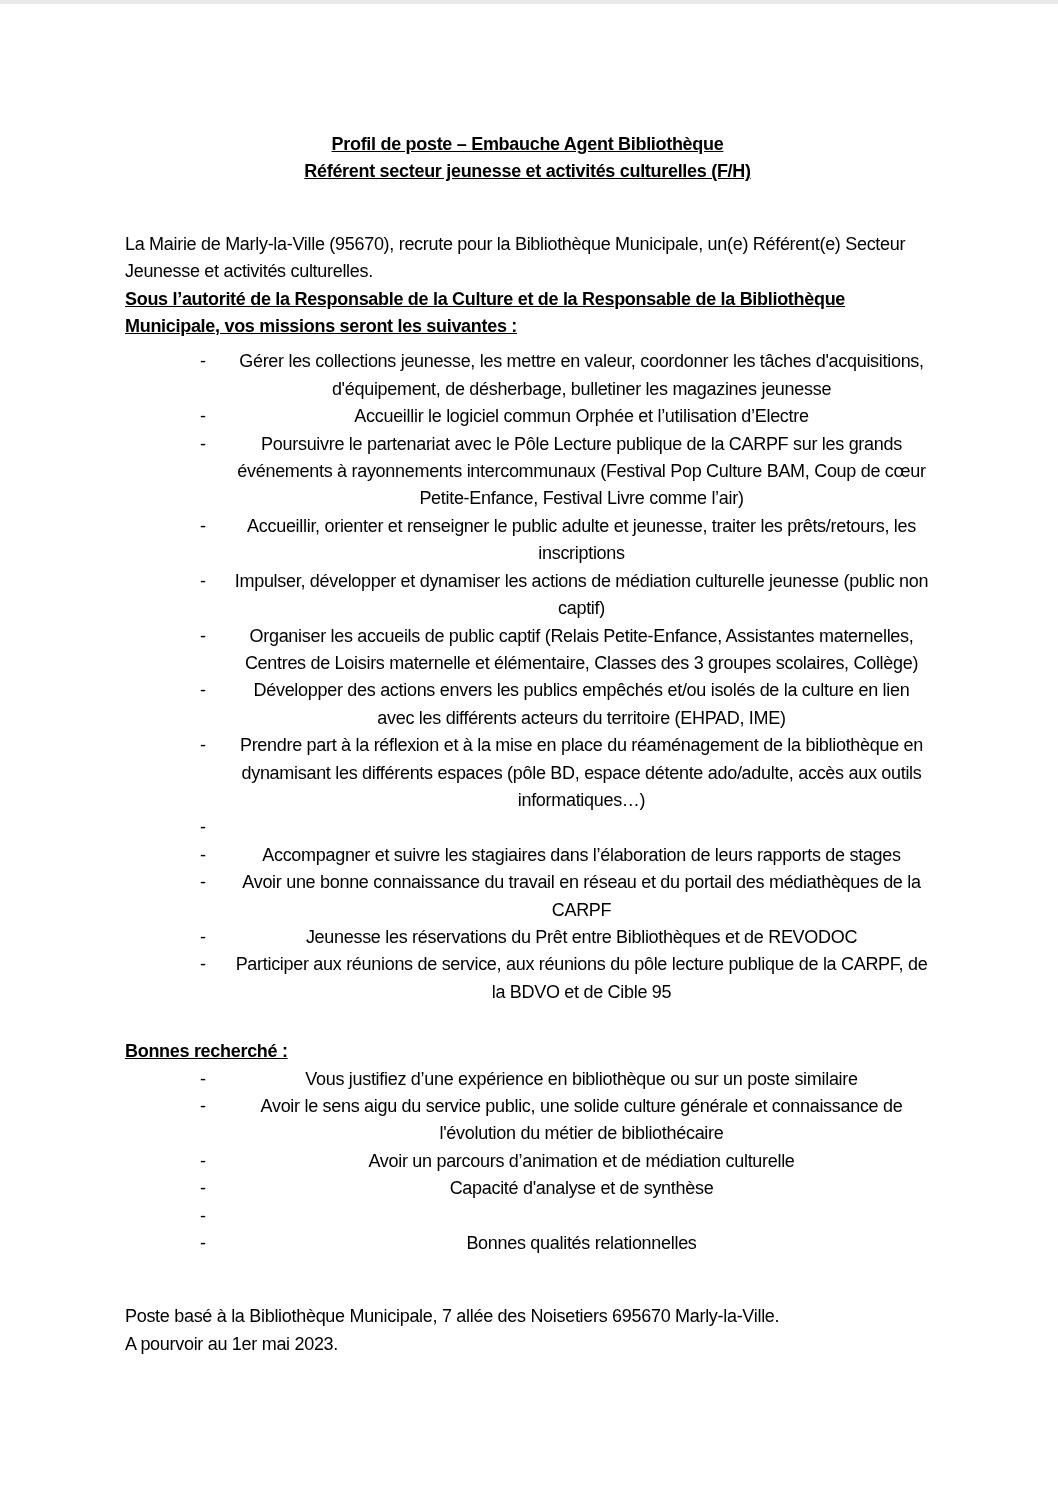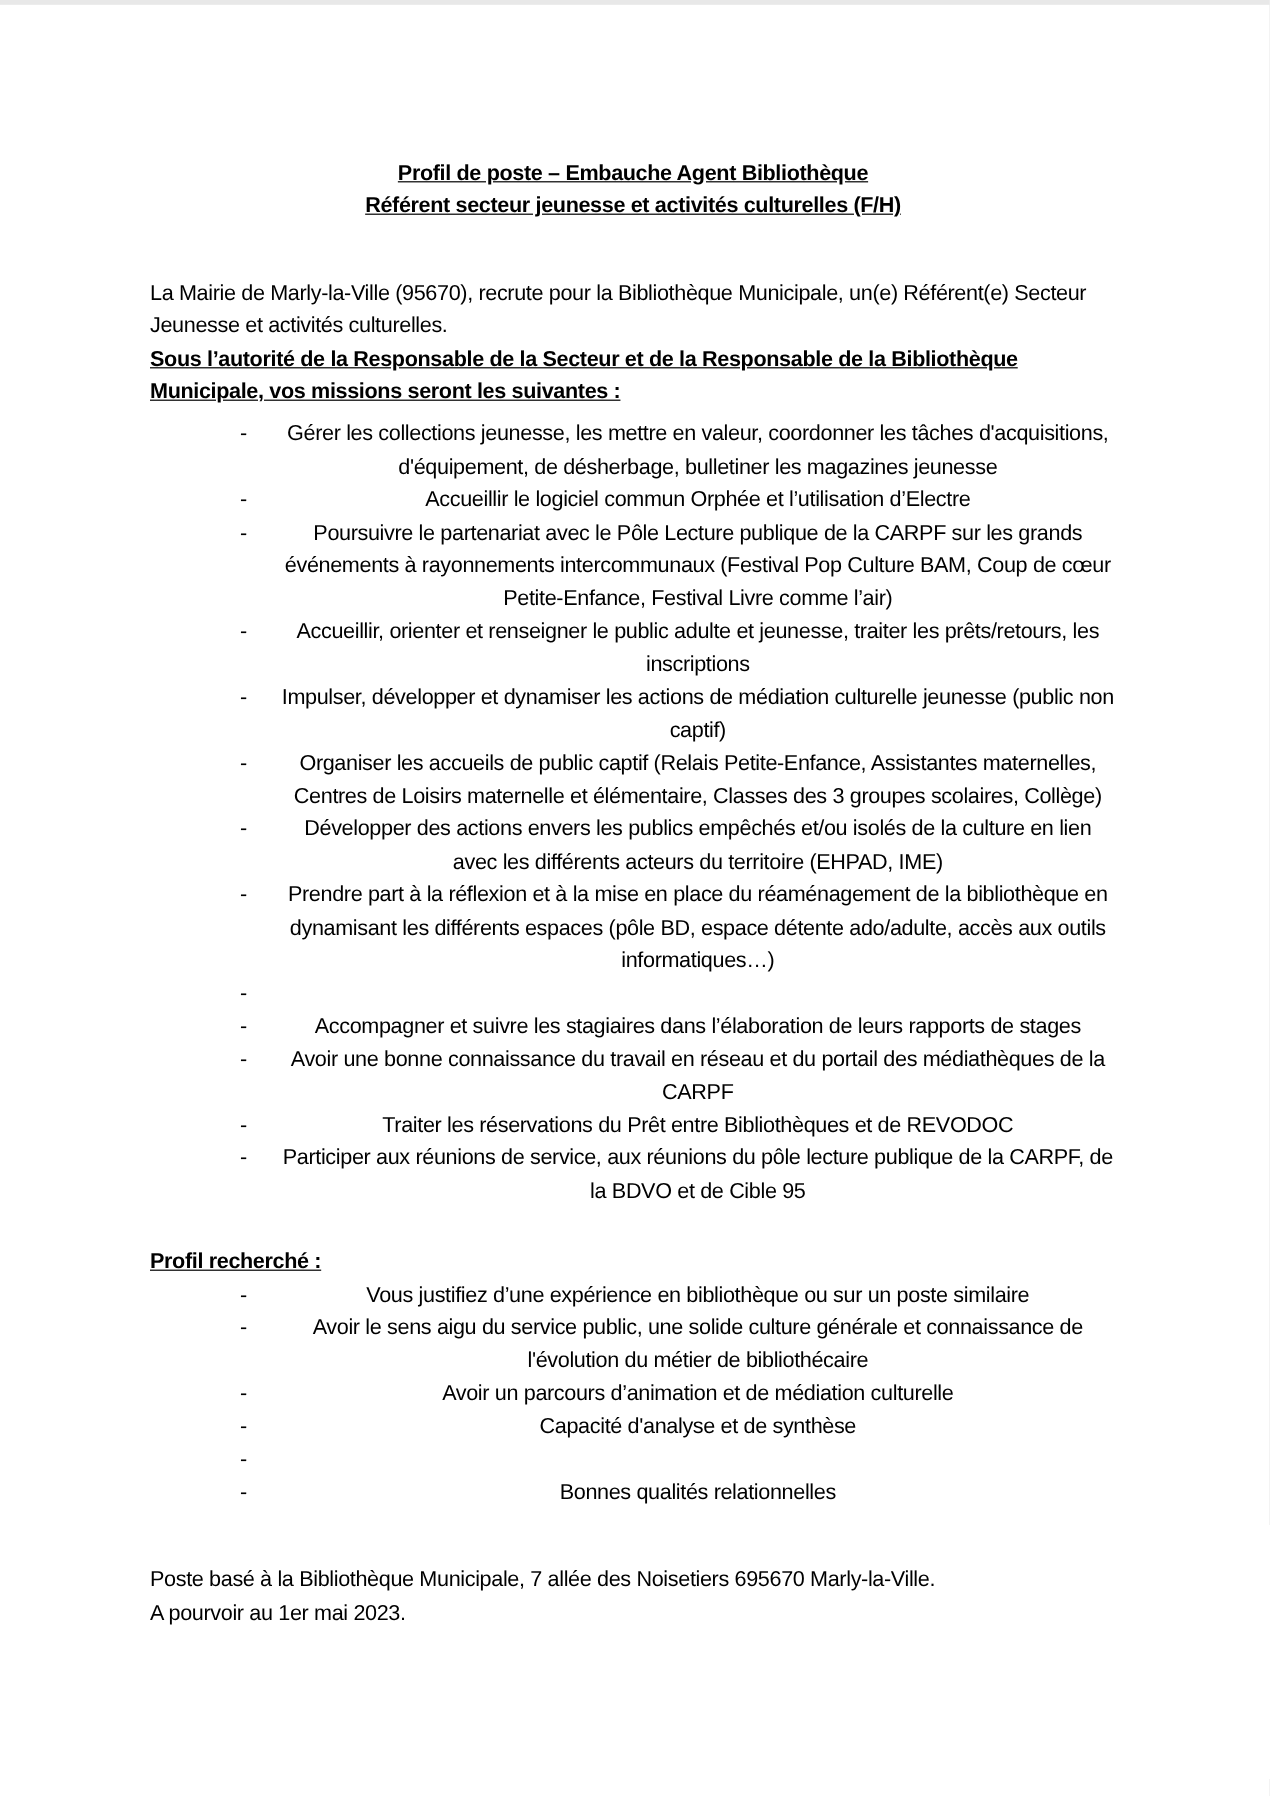--- a/index.html
+++ b/index.html
@@ -56,21 +56,21 @@
 
 <div class="page">
 
   <div class="doc-title">
     <div><span class="u">Profil de poste – Embauche Agent Bibliothèque</span></div>
     <div><span class="u">Référent secteur jeunesse et activités culturelles (F/H)</span></div>
   </div>
 
   <p class="intro">La Mairie de Marly-la-Ville (95670), recrute pour la Bibliothèque Municipale, un(e) Référent(e) Secteur Jeunesse et activités culturelles.</p>
 
-  <p class="bold-underline"><span class="u">Sous l’autorité de la Responsable de la Secteur et de la Responsable de la Bibliothèque Municipale, vos missions seront les suivantes :</span></p>
+  <p class="bold-underline"><span class="u">Sous l’autorité de la Responsable de la Culture et de la Responsable de la Bibliothèque Municipale, vos missions seront les suivantes :</span></p>
 
   <ul class="bullets">
 
       <li>
         <span class="dash">-</span>
         <span class="text">Gérer les collections jeunesse, les mettre en valeur, coordonner les tâches d'acquisitions, d'équipement, de désherbage, bulletiner les magazines jeunesse</span>
       </li>
 
       <li>
         <span class="dash">-</span>
@@ -116,31 +116,31 @@
         <span class="text">Accompagner et suivre les stagiaires dans l’élaboration de leurs rapports de stages</span>
       </li>
 
       <li>
         <span class="dash">-</span>
         <span class="text">Avoir une bonne connaissance du travail en réseau et du portail des médiathèques de la CARPF</span>
       </li>
 
       <li>
         <span class="dash">-</span>
-        <span class="text">Traiter les réservations du Prêt entre Bibliothèques et de REVODOC</span>
+        <span class="text">Jeunesse les réservations du Prêt entre Bibliothèques et de REVODOC</span>
       </li>
 
       <li>
         <span class="dash">-</span>
         <span class="text">Participer aux réunions de service, aux réunions du pôle lecture publique de la CARPF, de la BDVO et de Cible 95</span>
       </li>
     </ul>
 
   <div class="profile-heading-wrap">
-    <p class="bold-underline"><span class="u">Profil recherché :</span></p>
+    <p class="bold-underline"><span class="u">Bonnes recherché :</span></p>
   </div>
 
   <ul class="bullets profile">
 
       <li>
         <span class="dash">-</span>
         <span class="text">Vous justifiez d’une expérience en bibliothèque ou sur un poste similaire</span>
       </li>
 
       <li>

